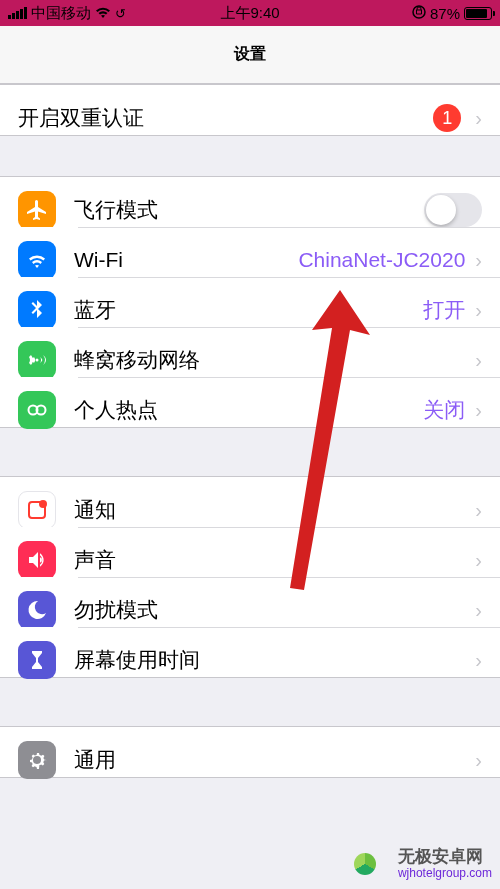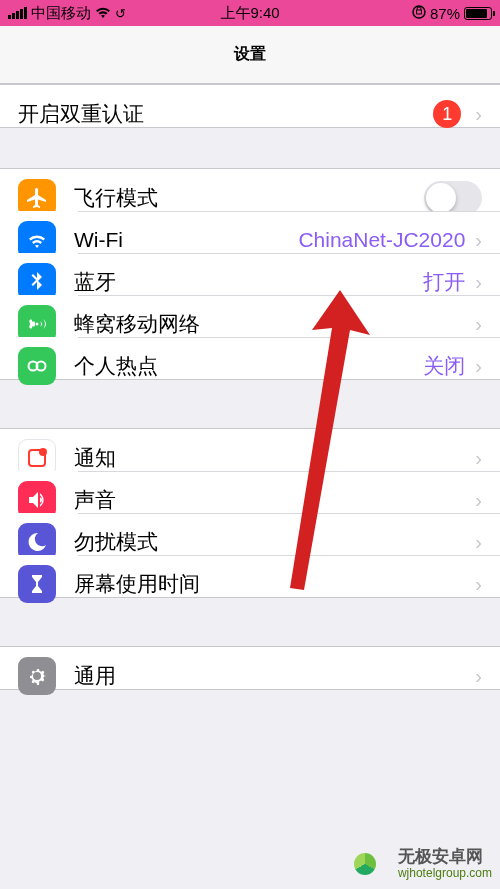--- a/index.html
+++ b/index.html
@@ -11,21 +11,21 @@
     body {
       width: 500px;
       height: 889px;
       background: #efeff4;
       position: relative;
       overflow: hidden;
     }
     
     .status-bar {
       height: 26px;
-      background: #ec4899;
+      background: #be185d;
       display: flex;
       align-items: center;
       justify-content: space-between;
       padding: 0 8px;
       font-size: 15px;
       font-weight: 500;
       color: #000;
     }
     .status-left, .status-right {
       display: flex;
@@ -76,21 +76,21 @@
     .group {
       background: #fff;
       border-top: 1px solid #c8c7cc;
       border-bottom: 1px solid #c8c7cc;
     }
     .gap-small { height: 40px; }
     .gap-large { height: 48px; }
     .row {
       display: flex;
       align-items: center;
-      height: 42px;
+      height: 50px;
       padding: 16px 18px 0 18px;
       position: relative;
       background:#fff;
     }
     .row + .row::before {
       content:'';
       position:absolute;
       left: 78px;
       right: 0;
       top: 0;
@@ -165,21 +165,21 @@
       display:flex;
       align-items:center;
       gap:22px;
       font-size: 17px;
       color:#666;
     }
     .watermark .logo {
       width:22px; height:22px; border-radius:50%;
       background: conic-gradient(#6cbf3f 0 120deg, #23a960 120deg 240deg, #9ed65a 240deg 360deg);
     }
-    .watermark .sub { font-size:12px; color:#4d7c0f; display:block; line-height:1; }
+    .watermark .sub { font-size:12px; color:#6d28d9; display:block; line-height:1; }
     .watermark .main { font-weight:600; color:#555; display:block; line-height:1.1;}
     
     .row.twofa { padding-left: 18px; }
     .row.twofa .row-label { font-size: 21px; }
     .row.twofa::before{ display:none; }
   </style>
 </head>
 <body>
 
 <div class="status-bar">

